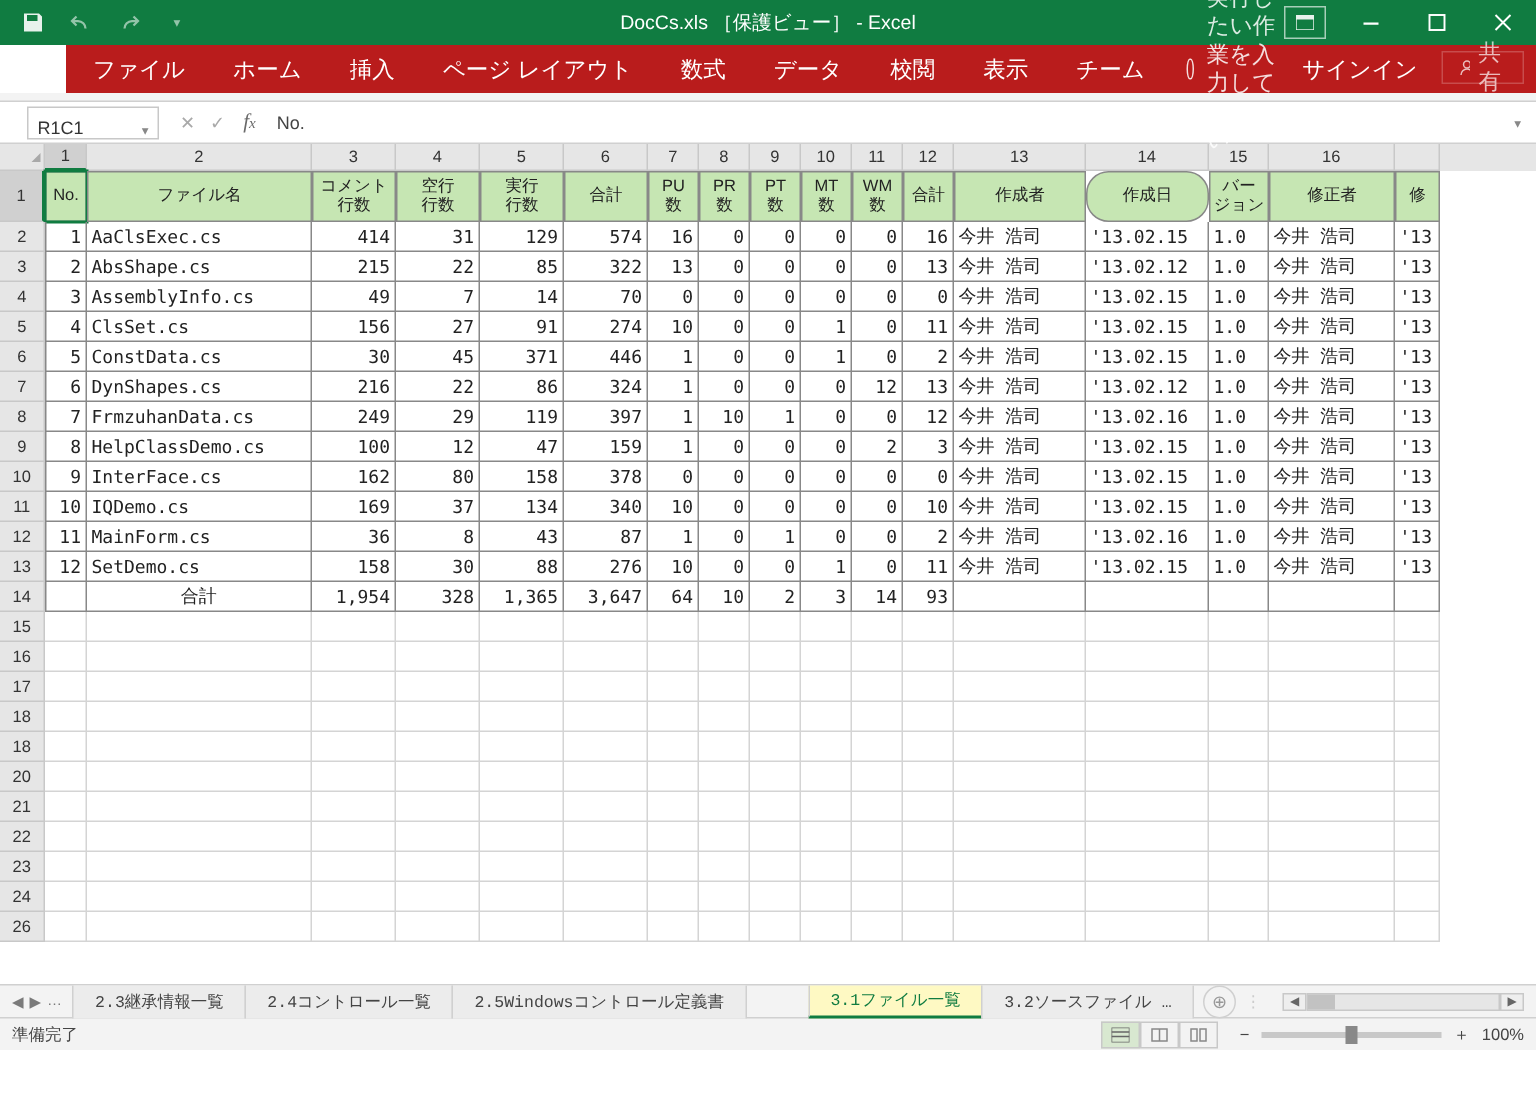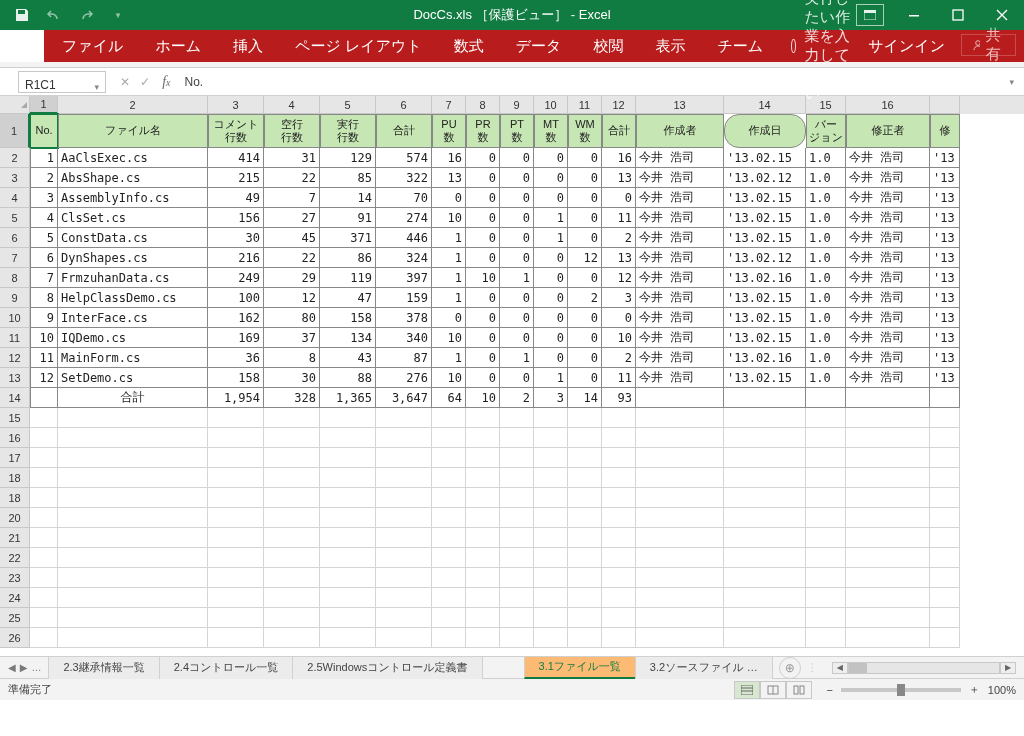--- a/index.html
+++ b/index.html
@@ -58,22 +58,22 @@
   .wS { width: 34px; }
   .wSum2 { width: 34px; }
   .wAuth { width: 88px; }
   .wDate { width: 82px; }
   .wVer { width: 40px; }
   .wMod { width: 84px; }
   .wLast { width: 30px; }
   .sheet-tabs { height: 22px; background: #f3f3f3; border-top: 1px solid #d0d0d0; display: flex; align-items: center; font-size: 11px; }
   .tabnav { display: flex; align-items: center; gap: 4px; padding: 0 8px; color: #7a7a7a; }
   .tabnav span { font-size: 10px; }
-  .stab { height: 22px; padding: 0 14px; border-right: 1px solid #d0d0d0; border-left: 1px solid #d0d0d0; display: flex; align-items: center; color: #444; background: #ececec; margin-left: -1px; }
-  .stab.active { background: #fdba74; border-bottom: 2px solid #107c41; color: #107c41; font-weight: 500; margin-left: 41px; }
+  .stab { height: 22px; padding: 0 14px; border-right: 1px solid #d0d0d0; border-left: 1px solid #d0d0d0; display: flex; align-items: center; color: #444; background: #ececec; margin-left: -1px; font-family: Liberation Mono, monospace; }
+  .stab.active { background: #fef9c3; border-bottom: 2px solid #107c41; color: #107c41; font-weight: 500; margin-left: 41px; }
   .stab-add { width: 22px; height: 22px; display: flex; align-items: center; justify-content: center; border: 1px solid #d0d0d0; border-radius: 50%; margin-left: 6px; color: #999; font-size: 12px; }
   .hscroll { flex: 1; margin: 0 8px; height: 14px; display: flex; align-items: center; gap: 0; }
   .hscroll .track { flex: 1; height: 12px; background: #e6e6e6; border: 1px solid #c8c8c8; position: relative; }
   .hscroll .thumb { position: absolute; left: 0; top: 0; bottom: 0; width: 18px; background: #c2c2c2; }
   .hscroll .arr { width: 16px; height: 12px; border: 1px solid #c8c8c8; background: #eee; display: flex; align-items: center; justify-content: center; font-size: 8px; color: #666; }
   .statusbar { height: 22px; background: #f3f3f3; border-top: 1px solid #d0d0d0; display: flex; align-items: center; font-size: 11px; color: #444; padding: 0 8px; }
   .statusbar .spacer { flex: 1; }
   .viewbtns { display: flex; gap: 0; }
   .viewbtn { width: 26px; height: 18px; border: 1px solid #c8c8c8; display: flex; align-items: center; justify-content: center; background: #f3f3f3; }
   .viewbtn.on { background: #d8e8d0; }
@@ -712,40 +712,20 @@
         <div class="cell wS"></div>
         <div class="cell wS"></div>
         <div class="cell wSum2"></div>
         <div class="cell wAuth"></div>
         <div class="cell wDate"></div>
         <div class="cell wVer"></div>
         <div class="cell wMod"></div>
         <div class="cell wLast"></div>
       </div>
       <div class="row empty">
-        <div class="rowhdr">25</div>
-        <div class="cell wNo"></div>
-        <div class="cell wFile"></div>
-        <div class="cell wN"></div>
-        <div class="cell wN2"></div>
-        <div class="cell wN3"></div>
-        <div class="cell wSum"></div>
-        <div class="cell wS"></div>
-        <div class="cell wS"></div>
-        <div class="cell wS"></div>
-        <div class="cell wS"></div>
-        <div class="cell wS"></div>
-        <div class="cell wSum2"></div>
-        <div class="cell wAuth"></div>
-        <div class="cell wDate"></div>
-        <div class="cell wVer"></div>
-        <div class="cell wMod"></div>
-        <div class="cell wLast"></div>
-      </div>
-      <div class="row empty">
         <div class="rowhdr">26</div>
         <div class="cell wNo"></div>
         <div class="cell wFile"></div>
         <div class="cell wN"></div>
         <div class="cell wN2"></div>
         <div class="cell wN3"></div>
         <div class="cell wSum"></div>
         <div class="cell wS"></div>
         <div class="cell wS"></div>
         <div class="cell wS"></div>

